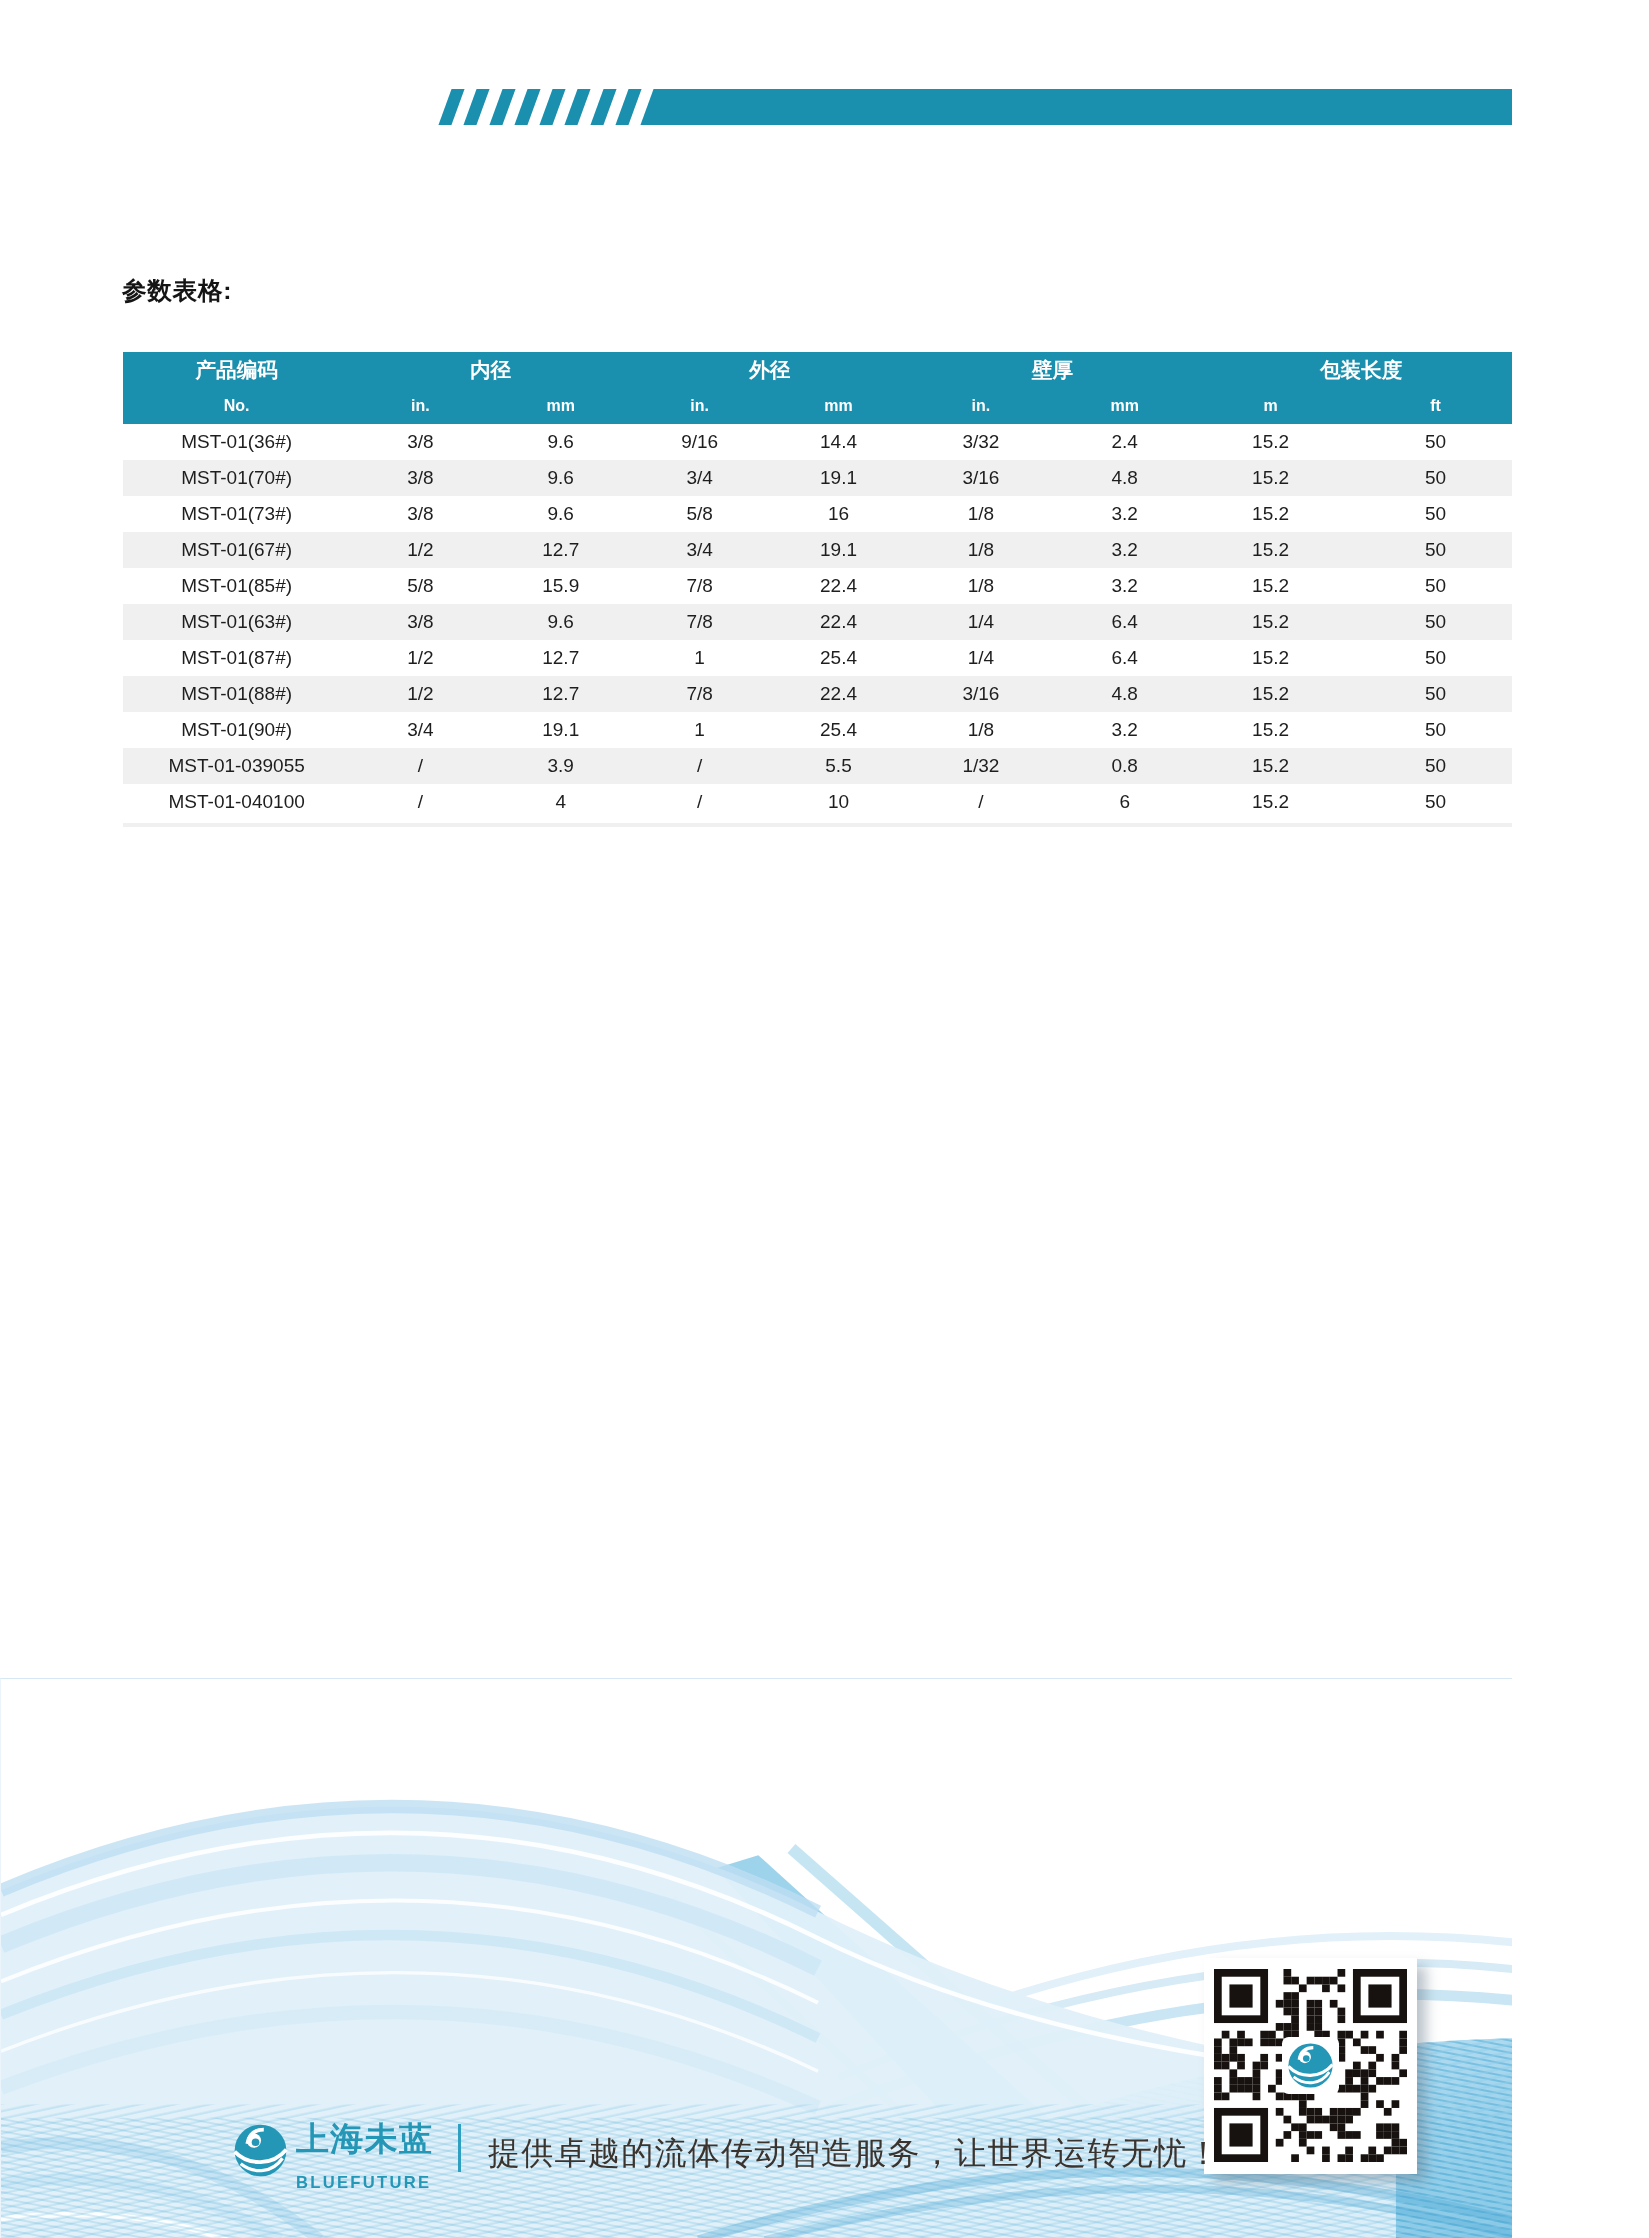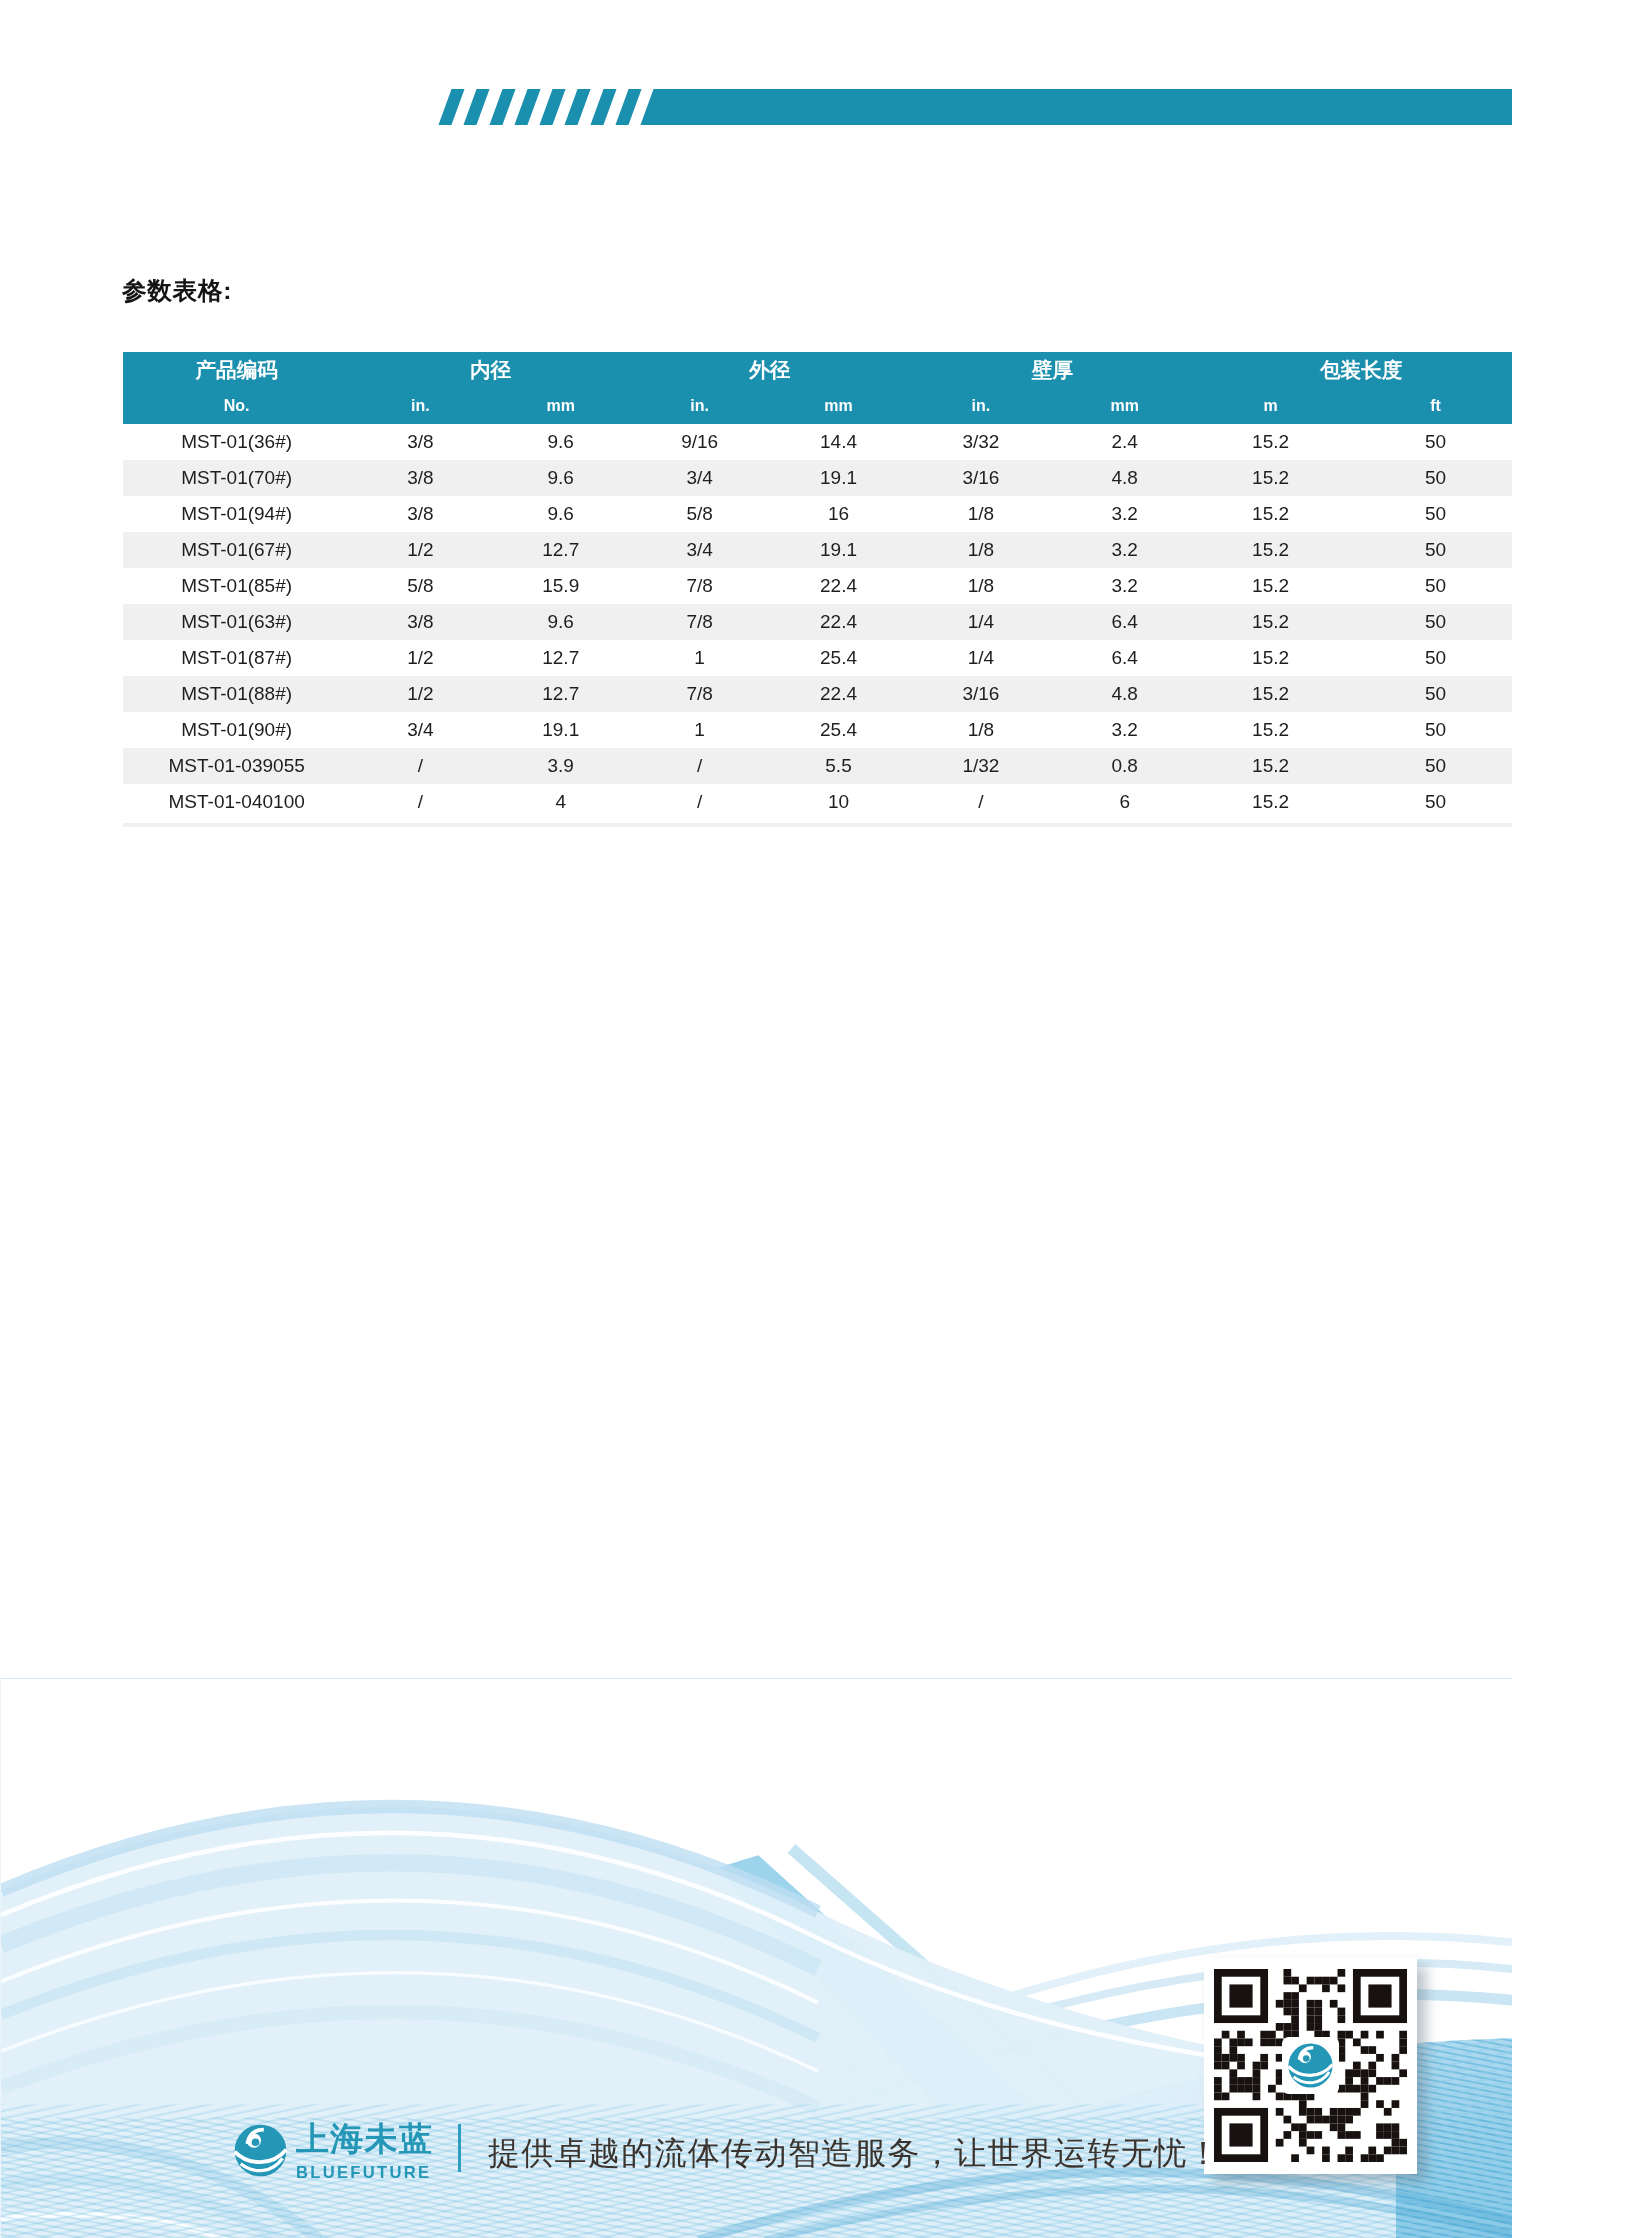--- a/index.html
+++ b/index.html
@@ -31,21 +31,21 @@
 
   .qr-card{position:absolute;left:1203px;top:279px;width:213px;height:216px;background:#fff;
            box-shadow:9.3px 8px 12px rgba(105,125,140,.45);}
   .qr-card svg.qr{position:absolute;left:10px;top:11.3px;}
   .qr-logo{position:absolute;left:50%;top:50%;width:57px;height:57px;margin:-29px 0 0 -29px;background:#fff;
            border-radius:6.6px;display:flex;align-items:center;justify-content:center;}
 
   .logo-icon{position:absolute;left:232px;top:444px;width:55px;height:55px;}
   .logo-text{position:absolute;left:295px;top:443px;}
   .logo-cn{font-size:33px;font-weight:bold;color:var(--logoteal);letter-spacing:1.3px;line-height:1.05;}
-  .logo-en{font-size:16.6px;font-weight:bold;color:var(--logoteal);letter-spacing:2.3px;margin-top:6px;}
+  .logo-en{font-size:16.6px;font-weight:bold;color:var(--logoteal);letter-spacing:2.3px;margin-top:16px;}
   .logo-divider{position:absolute;left:457px;top:445px;width:3.3px;height:48px;background:#2e9fbf;}
   .tagline{position:absolute;left:487px;top:453px;font-size:32px;font-weight:500;color:var(--tagline);letter-spacing:1.3px;white-space:nowrap;}
 </style>
 </head>
 <body>
 
 <div class="page">
 
   <div class="banner">
     <div class="stripe" style="left:0"></div>
@@ -111,21 +111,21 @@
             <td>3/8</td>
             <td>9.6</td>
             <td>3/4</td>
             <td>19.1</td>
             <td>3/16</td>
             <td>4.8</td>
             <td>15.2</td>
             <td>50</td>
           </tr>
           <tr>
-            <td>MST-01(94#)</td>
+            <td>MST-01(73#)</td>
             <td>3/8</td>
             <td>9.6</td>
             <td>5/8</td>
             <td>16</td>
             <td>1/8</td>
             <td>3.2</td>
             <td>15.2</td>
             <td>50</td>
           </tr>
           <tr>

